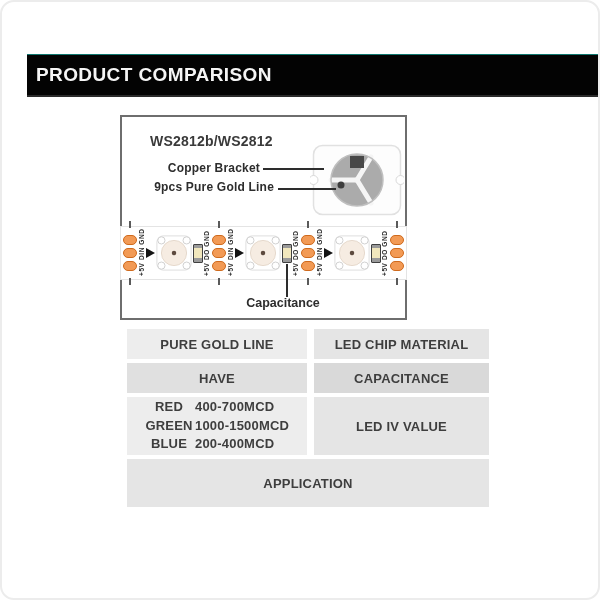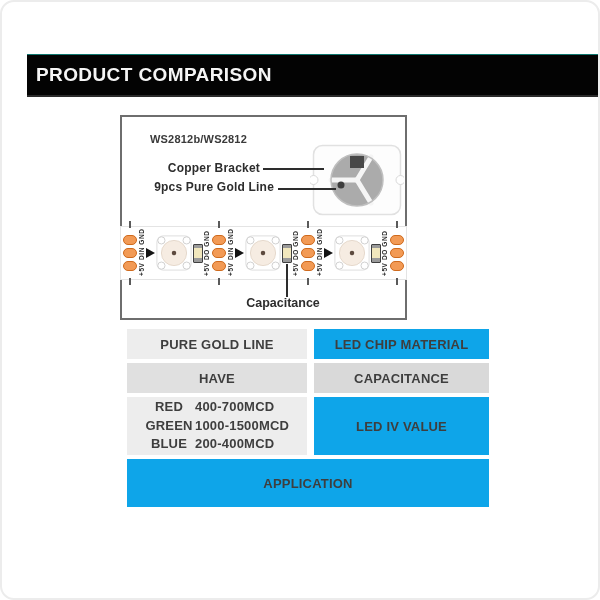--- a/index.html
+++ b/index.html
@@ -13,21 +13,21 @@
     position:absolute;left:25px;top:52px;width:573px;height:43px;
     background:#030303;border-top:1px solid #0f766e;border-bottom:2px solid #2a2a2a;
     display:flex;align-items:center;box-sizing:border-box;
   }
   .hdr-title{color:#f5f5f5;font-size:19px;font-weight:bold;letter-spacing:.4px;padding-left:9px;}
   
   .dbox{
     position:absolute;left:118px;top:113px;width:287px;height:205px;
     border:2px solid #6e6e6e;background:#fff;box-sizing:border-box;
   }
-  .model{position:absolute;left:28px;top:16px;font-size:11px;font-weight:bold;color:#3a3a3a;letter-spacing:.2px;}
+  .model{position:absolute;left:28px;top:16px;font-size:14px;font-weight:bold;color:#3a3a3a;letter-spacing:.2px;}
   .callout-label{position:absolute;left:0;text-align:right;font-size:12px;font-weight:bold;color:#2d2d2d;letter-spacing:.2px;}
   .cl-copper{top:44px;width:138px;}
   .cl-gold{top:63px;width:152px;}
   .cline{position:absolute;height:2px;background:#2d2d2d;z-index:4;}
   .cline1{left:141px;top:51px;width:61px;}
   .cline2{left:156px;top:71px;width:58px;}
   .chip{position:absolute;left:188px;top:26px;width:94px;height:74px;z-index:2;}
   
   .strip{
     position:absolute;left:118px;top:224px;width:287px;height:54px;z-index:3;
@@ -56,21 +56,21 @@
   .cap-label{position:absolute;left:226px;top:294px;width:110px;text-align:center;
     font-size:12.5px;font-weight:bold;color:#2d2d2d;z-index:6;}
   
   .spec{position:absolute;left:118px;top:327px;width:362px;display:flex;flex-direction:column;gap:4px;padding-left:7px;}
   .srow{display:flex;gap:7px;}
   .cell{
     box-sizing:border-box;display:flex;align-items:center;justify-content:center;
     font-size:13px;font-weight:bold;color:#3e3e3e;letter-spacing:.2px;text-align:center;
   }
   .cl{width:180px;} .cr{flex:1;}
-  .rA .cl{background:#ededed;} .rA .cr{background:#0ea5e9;}
+  .rA .cl{background:#ededed;} .rA .cr{background:#e5e5e5;}
   .rB .cl{background:#e0e0e0;} .rB .cr{background:#d9d9d9;}
   .h30{height:30px;} .h58{height:58px;} .h32{height:32px;} .h48{height:48px;}
   .cell.left-align{flex-direction:column;align-items:flex-start;justify-content:center;
     padding-left:16px;text-align:center;line-height:1.45;}
   .iv-line{display:flex;}
   .iv-name{width:52px;}
 </style>
 </head>
 <body>
 

